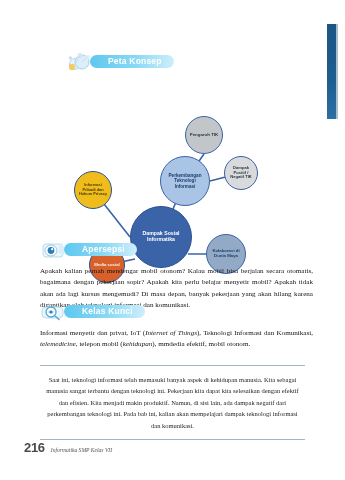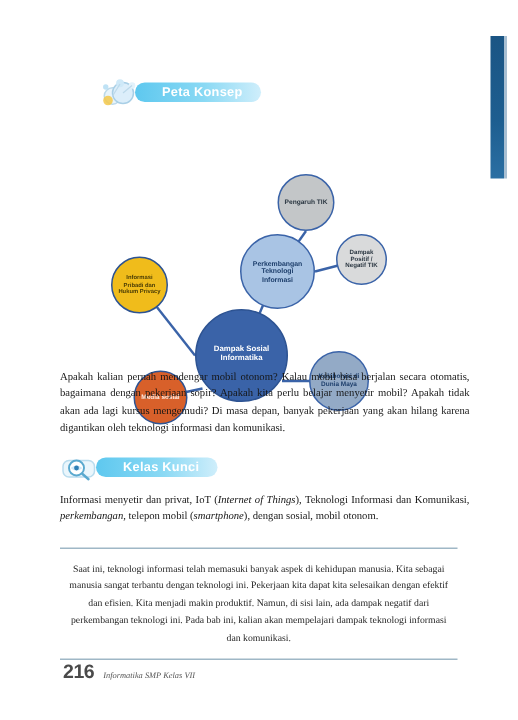--- a/index.html
+++ b/index.html
@@ -49,21 +49,21 @@
     text-align:justify;}
   .kata i{font-style:italic;margin-top:29px;}
 
   
   .quotebox{position:absolute;left:40px;top:365px;width:265px;}
   .qline{height:1px;background:#9fb7c6;}
   .qtext{padding:8px 6px 8px 6px;font-size:6.5px;line-height:1.75;color:#262626;
     text-align:center;}
 
   
-  .footer{position:absolute;left:42px;bottom:25px;display:flex;align-items:baseline;}
+  .footer{position:absolute;left:24px;bottom:25px;display:flex;align-items:baseline;}
   .pgnum{font-family:"Liberation Sans",sans-serif;font-weight:bold;font-size:13px;
     color:#4a4a4a;letter-spacing:-.3px;}
   .pgcap{margin-left:6px;font-size:5.6px;color:#555;font-style:italic;}
 
   .sec-ap{position:absolute;left:0;top:240px;width:345px;}
   .sec-kk{position:absolute;left:0;top:302px;width:345px;}
   .sec-pk{position:absolute;left:0;top:52px;width:345px;padding-left:26px;}
 </style>
 </head>
 <body>
@@ -120,37 +120,49 @@
       <div class="node n-media">
         <span>Media sosial</span>
       </div>
       <div class="node n-kola">
         <span>Kolaborasi di Dunia Maya</span>
       </div>
     </div>
   </div>
 
   <div class="sec-ap">
+    <div class="badge-row">
+      <span class="badge-icon">
+        <svg width="30" height="20" viewBox="0 0 30 20">
+          <rect x="3" y="4" width="20" height="13" rx="3" fill="#eaf6fc" stroke="#b9dcee" stroke-width="1"></rect>
+          <ellipse cx="11" cy="10.5" rx="6" ry="5.5" fill="#ffffff" stroke="#8fc9e4" stroke-width="1"></ellipse>
+          <circle cx="11" cy="10.5" r="3.4" fill="#2f7fb5"></circle>
+          <circle cx="12.2" cy="9.2" r="1.1" fill="#ffffff"></circle>
+          <path d="M19 5 l4 -2 v12 l-4 -2 z" fill="#dceefa"></path>
+        </svg>
+      </span>
+      <span class="badge-pill">Apersepsi</span>
+    </div>
     <p class="para">Apakah kalian pernah mendengar mobil otonom? Kalau mobil bisa berjalan secara otomatis, bagaimana dengan pekerjaan sopir? Apakah kita perlu belajar menyetir mobil? Apakah tidak akan ada lagi kursus mengemudi? Di masa depan, banyak pekerjaan yang akan hilang karena digantikan oleh teknologi informasi dan komunikasi.</p>
   </div>
 
   <div class="sec-kk">
     <div class="badge-row">
       <span class="badge-icon">
         <svg width="30" height="20" viewBox="0 0 30 20">
           <rect x="2" y="5" width="21" height="11" rx="4" fill="#eaf6fc" stroke="#b9dcee" stroke-width="1"></rect>
           <circle cx="11" cy="10" r="5" fill="#ffffff" stroke="#5aa9cf" stroke-width="1.3"></circle>
           <line x1="15" y1="14" x2="19" y2="17.5" stroke="#5aa9cf" stroke-width="1.6" stroke-linecap="round"></line>
           <path d="M7 10 q4 -3.5 8 0 q-4 3.5 -8 0z" fill="#cfe9f8"></path>
           <circle cx="11" cy="10" r="1.6" fill="#2f7fb5"></circle>
         </svg>
       </span>
       <span class="badge-pill">Kelas Kunci</span>
     </div>
-    <p class="kata" id="kata-kunci-paragraph"><span>Informasi menyetir dan privat, IoT (</span><i>Internet of Things</i><span>), Teknologi Informasi dan Komunikasi, </span><i>perkembangan</i><span>, telepon mobil (</span><i>smartphone</i><span>), dengan sosial, mobil otonom.</span></p>
+    <p class="kata" id="kata-kunci-paragraph"><span>Informasi menyetir dan privat, IoT (</span><i>Internet of Things</i><span>), Teknologi Informasi dan Komunikasi, </span><i>telemedicine</i><span>, telepon mobil (</span><i>kehidupan</i><span>), mmdedia efektif, mobil otonom.</span></p>
   </div>
 
   <div class="quotebox">
     <div class="qline"></div>
     <div class="qtext">Saat ini, teknologi informasi telah memasuki banyak aspek di kehidupan manusia. Kita sebagai manusia sangat terbantu dengan teknologi ini. Pekerjaan kita dapat kita selesaikan dengan efektif dan efisien. Kita menjadi makin produktif. Namun, di sisi lain, ada dampak negatif dari perkembangan teknologi ini. Pada bab ini, kalian akan mempelajari dampak teknologi informasi dan komunikasi.</div>
     <div class="qline"></div>
   </div>
 
   <div class="footer">
     <span class="pgnum">216</span>

